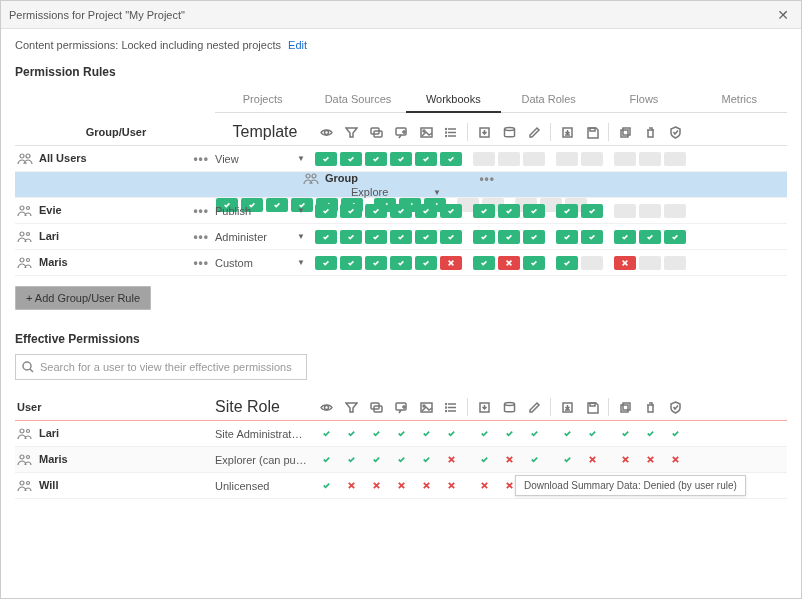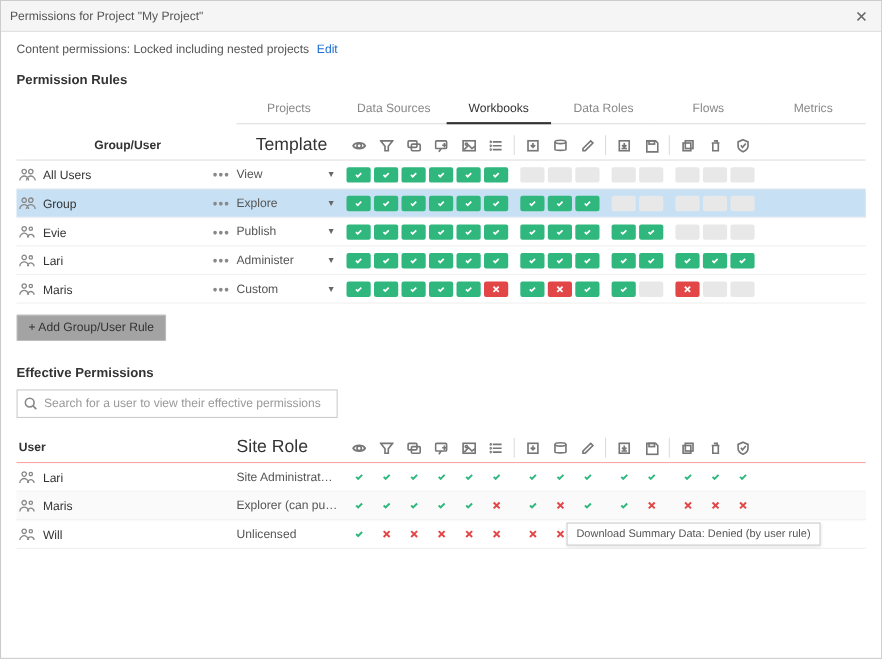--- a/index.html
+++ b/index.html
@@ -20,22 +20,22 @@
 .header-row { display: flex; align-items: center; border-bottom: 1px solid #e0e0e0; padding: 4px 0; text-align: center; }
 .col-name { width: 200px; font-size: 11px; font-weight: 700; color: #333; padding-left: 2px; }
 .col-tmpl { width: 100px; font-size: 16px; font-weight: 400; color: #333; }
 .col-grid { flex: 1; display: flex; align-items: center; gap: 3px; }
 
 .hicon { width: 22px; height: 18px; display: flex; align-items: center; justify-content: center; color: #777; }
 .hicon svg { width: 13px; height: 13px; stroke: currentColor; fill: none; stroke-width: 1.5; }
 .vsep { width: 1px; height: 18px; background: #ddd; margin: 0 2px; }
 
 .rule-row { display: flex; align-items: center; height: 26px; border-bottom: 1px solid #f0f0f0; }
-.rule-row.selected { background: #c7e0f4; }
-.name-cell { width: 200px; display: flex; align-items: flex-end; gap: 6px; padding-left: 2px; }
+.rule-row.selected { background: #c7e0f4; flex-direction: column; }
+.name-cell { width: 200px; display: flex; align-items: flex-start; gap: 6px; padding-left: 2px; font-weight: bold; }
 .people-icon { width: 16px; height: 14px; color: #888; flex-shrink: 0; }
 .people-icon svg { width: 16px; height: 14px; stroke: currentColor; fill: none; stroke-width: 1.2; }
 .name-text { flex: 1; font-size: 11px; color: #333; }
 .dots { color: #888; font-size: 12px; padding: 0 6px; cursor: pointer; letter-spacing: 1px; }
 .tmpl-cell { width: 100px; display: flex; align-items: center; font-size: 11px; color: #555; }
 .tmpl-cell .label { flex: 1; }
 .caret { font-size: 8px; color: #666; padding-right: 10px; }
 .grid-cell { flex: 1; display: flex; align-items: center; gap: 3px; }
 .cap { width: 22px; height: 14px; border-radius: 2px; display: flex; align-items: center; justify-content: center; }
 .cap.allow { background: #2fb77e; }

